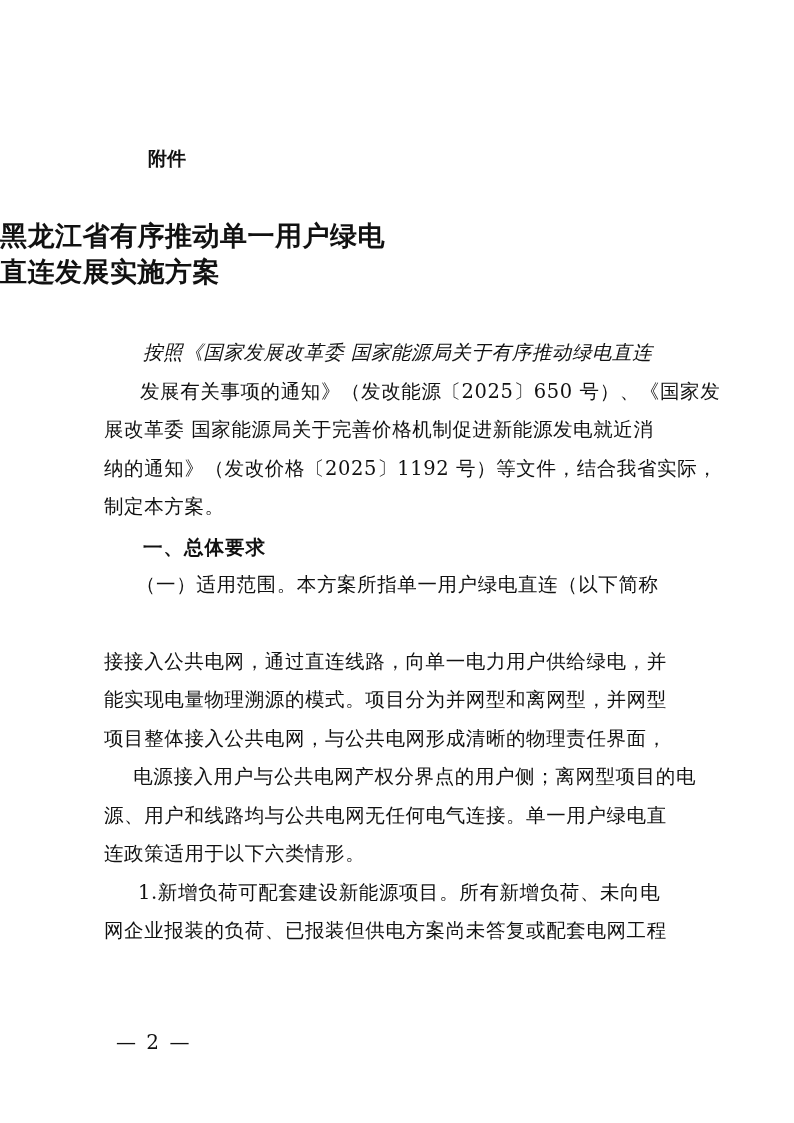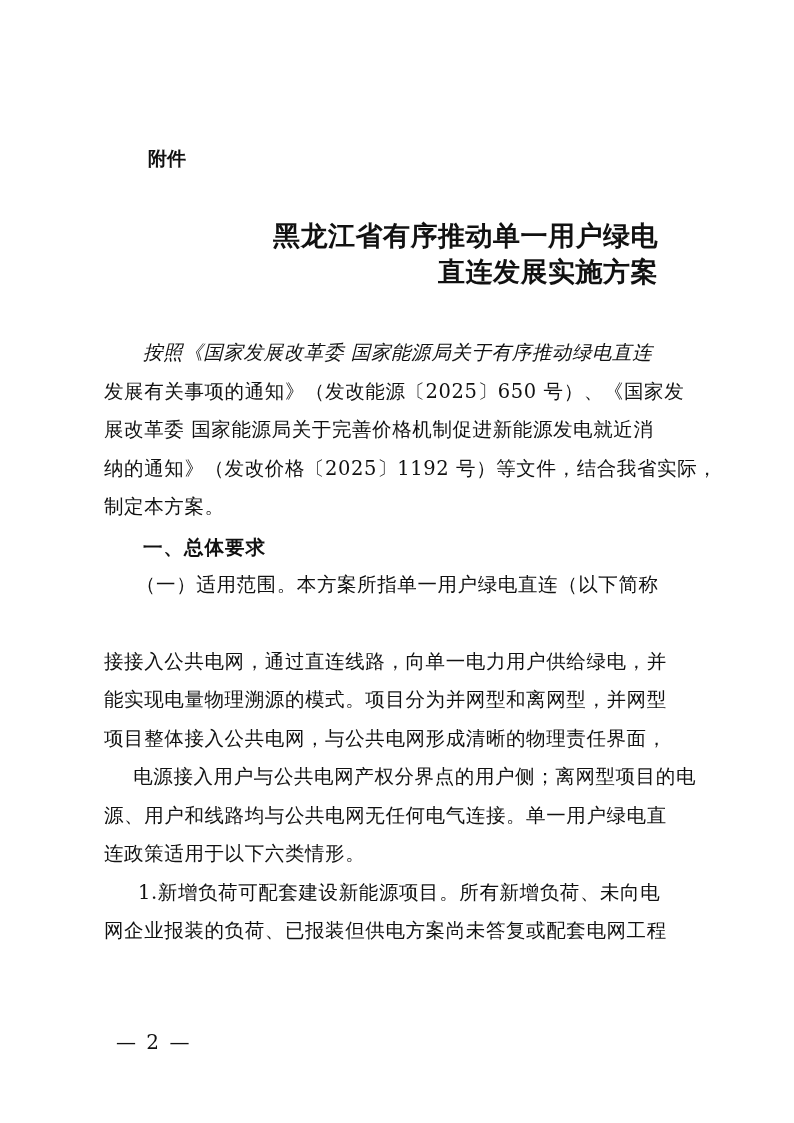--- a/index.html
+++ b/index.html
@@ -1,36 +1,36 @@
 <!DOCTYPE html>
 <html><head>
 <meta charset="utf-8">
 <style>
   html, body { margin:0; padding:0; background:#ffffff; }
   body { width:794px; height:1123px; position:relative; overflow:hidden;
          font-family:"DejaVu Serif","Liberation Serif",serif; color:#111; }
   .page { position:absolute; left:0; top:0; width:794px; height:1123px; background:#fff; }
   .line { position:absolute; left:104px; width:592px; white-space:nowrap; font-size:19.5px; line-height:24px; letter-spacing:0.6px; }
   .attach { position:absolute; left:100px; top:146px; font-size:19px; font-family:"DejaVu Sans","Liberation Sans",sans-serif; font-weight:bold;margin-left:48px; }
-  .title { position:absolute; left:0; width:646px; text-align:right; font-size:27px; line-height:34px; font-weight:bold; letter-spacing:0.5px;padding-left:12px; }
+  .title { position:absolute; left:0; width:646px; text-align:left; font-size:27px; line-height:34px; font-weight:bold; letter-spacing:0.5px; }
   .heading { position:absolute; left:143px; font-size:19.5px; line-height:24px; font-family:"DejaVu Sans","Liberation Sans",sans-serif; font-weight:bold; letter-spacing:1px; }
   .footer { position:absolute; left:116px; top:1030px; font-size:20px; line-height:24px; letter-spacing:2px; }
 </style>
 </head>
 <body>
 
 <div class="page">
 
   <div class="attach">附件</div>
 
   <div class="title" style="top:219px;">黑龙江省有序推动单一用户绿电</div>
   <div class="title" style="top:255px;">直连发展实施方案</div>
 
   <div class="line" style="top:341px; left:143px;font-style:italic;">按照《国家发展改革委 国家能源局关于有序推动绿电直连</div>
-  <div class="line" style="top:380px;">发展有关事项的通知》（发改能源〔2025〕650 号）、《国家发</div>
+  <div class="line" style="top:380px;margin-left:36px;">发展有关事项的通知》（发改能源〔2025〕650 号）、《国家发</div>
   <div class="line" style="top:418px;">展改革委 国家能源局关于完善价格机制促进新能源发电就近消</div>
   <div class="line" style="top:457px;">纳的通知》（发改价格〔2025〕1192 号）等文件，结合我省实际，</div>
   <div class="line" style="top:495px;">制定本方案。</div>
 
   <div class="heading" style="top:536px;">一、总体要求</div>
 
   <div class="line" style="top:573px; left:136px;">（一）适用范围。本方案所指单一用户绿电直连（以下简称</div>
   <div class="line" style="top:650px;">接接入公共电网，通过直连线路，向单一电力用户供给绿电，并</div>
   <div class="line" style="top:727px;">项目整体接入公共电网，与公共电网形成清晰的物理责任界面，</div>
   <div class="line" style="top:688px;">能实现电量物理溯源的模式。项目分为并网型和离网型，并网型</div>

